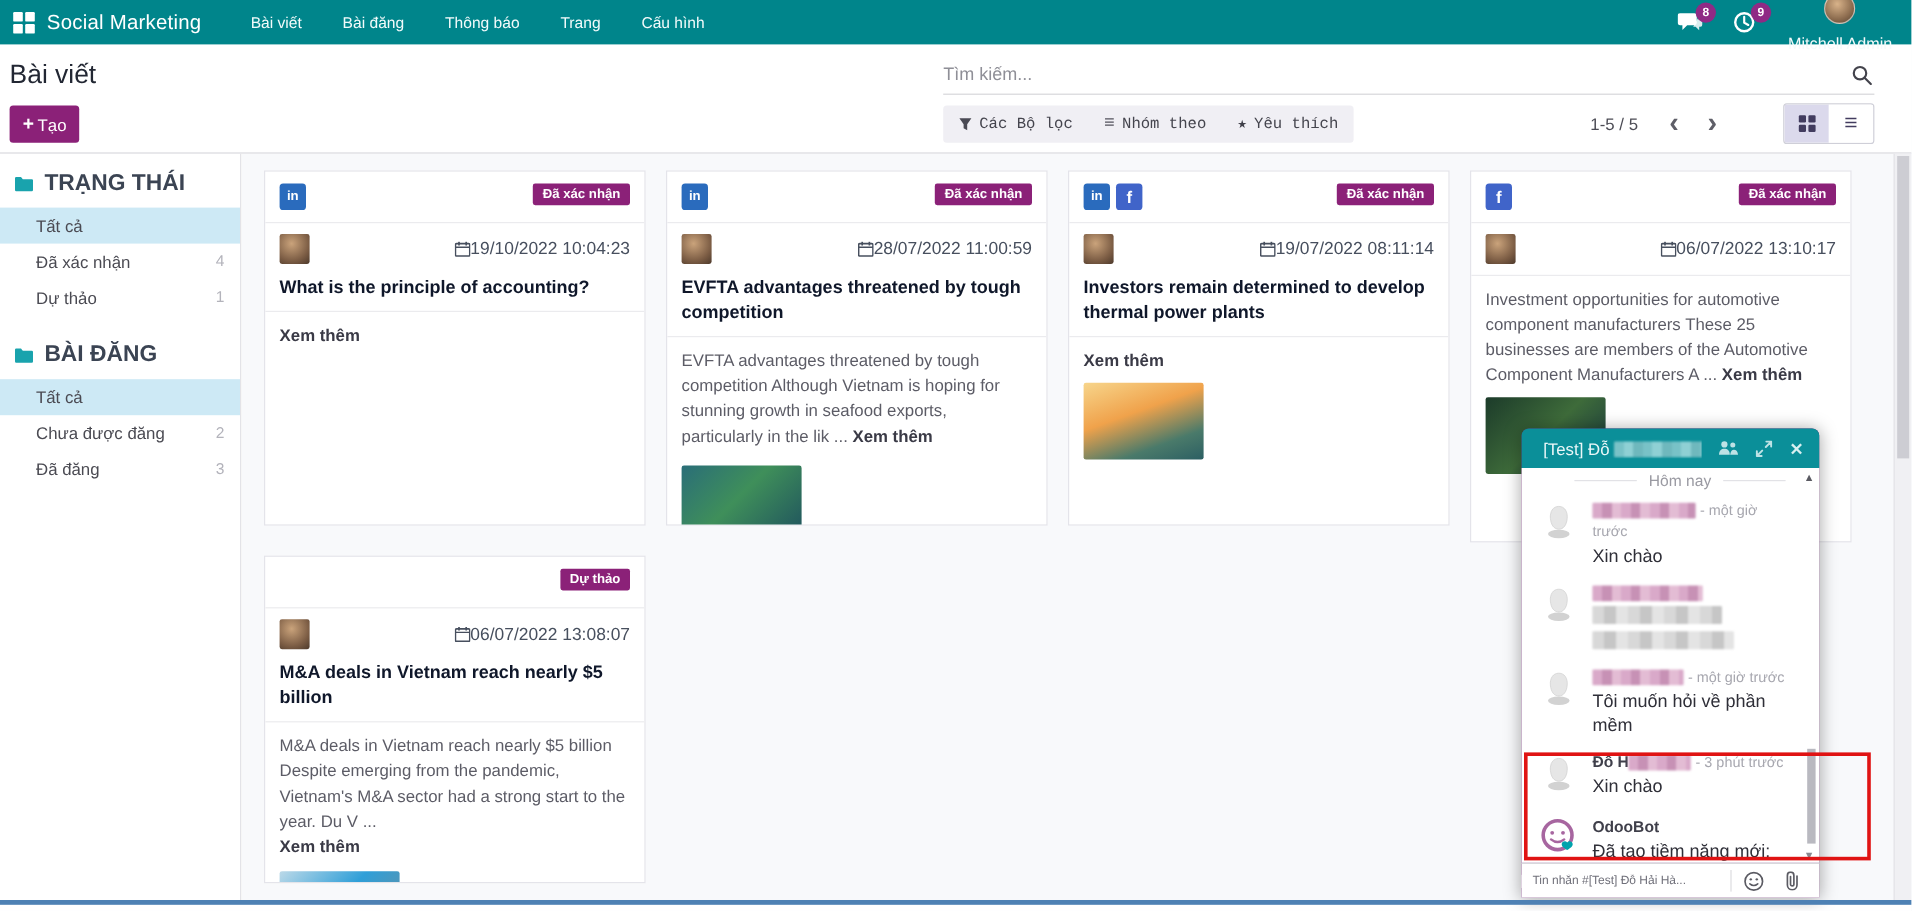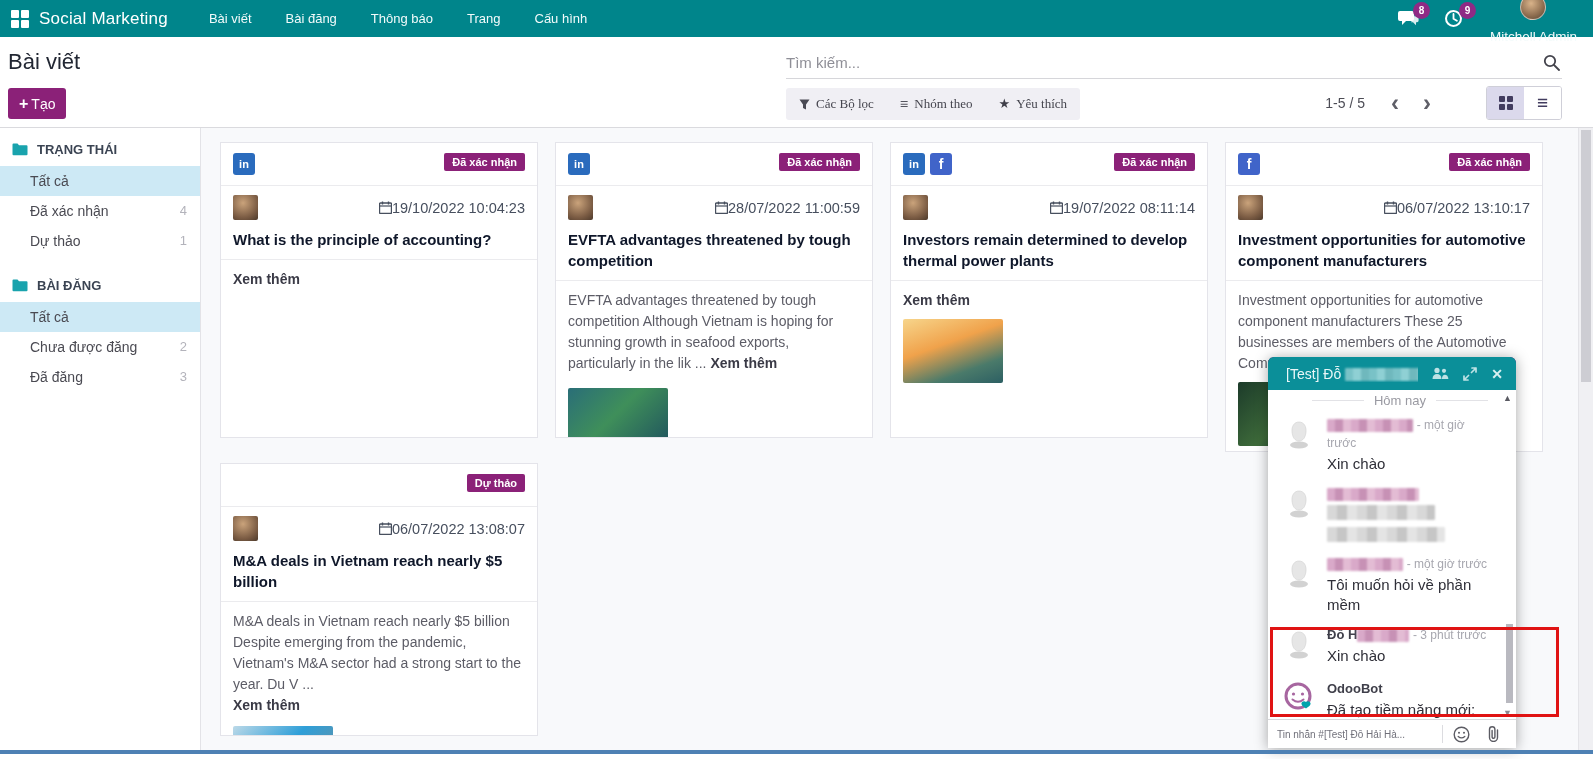--- a/index.html
+++ b/index.html
@@ -39,41 +39,41 @@
   .create-btn .plus { font-size:16px; font-weight:bold; }
   .search-wrap { position:absolute; left:786px; top:10px; width:776px; height:32px;
     border-bottom:1px solid #d6d6da; }
   .search-wrap input { width:94%; height:30px; border:none; outline:none; font-size:15px;
     font-family:inherit; color:#333; background:transparent;}
   .search-wrap input::placeholder { color:#8f8f97; }
   .search-glyph { position:absolute; right:2px; top:7px; }
   .filter-bar { position:absolute; left:786px; top:51px; display:flex;
     background:#f0eff4; border-radius:3px; }
   .fbtn { display:flex; align-items:center; gap:6px; padding:8px 13px; font-size:13px;
-    color:#45454e; cursor:pointer; background:transparent; border:none; font-family:Liberation Serif, serif;}
+    color:#45454e; cursor:pointer; background:transparent; border:none; font-family:Liberation Mono, monospace;}
   .fbtn .star { color:#3f3f49; font-size:13px; }
   .fbtn .bars { font-size:15px; font-weight:bold; color:#55555e; line-height:10px;}
   .pager { position:absolute; right:160px; top:56px; display:flex; align-items:center; gap:24px;}
   .pager-txt { font-size:14px; color:#4c4c55; }
   .pg-arrow { font-size:24px; line-height:20px; color:#5f5f68; font-weight:bold; cursor:pointer;
     background:none; border:none; font-family:inherit; padding:0 2px;}
   .switcher { position:absolute; right:31px; top:49px; display:flex; border:1px solid #cfcfd8;
     border-radius:3px; overflow:hidden;}
   .sw-btn { width:37px; height:32px; background:#fff; border:none; cursor:pointer;
     display:flex; align-items:center; justify-content:center;}
   .sw-btn.active { background:#dbd9ec; }
   .kanban-glyph { display:grid; grid-template-columns:6px 6px; grid-template-rows:6px 6px; gap:2px;}
   .kanban-glyph span { background:#423c5f; border-radius:1px;}
   .list-glyph { font-size:19px; color:#423c5f; font-weight:bold; line-height:14px;}
 
   
   .sidebar { position:absolute; top:128px; left:0; width:201px; bottom:9px; background:#fff;
     border-right:1px solid #e3e3e7; z-index:4;}
   .section-head { display:flex; align-items:center; gap:9px; padding:14px 12px 9px 12px;
-    font-size:13px; font-weight:bold; color:#3b4453; cursor:pointer;}
+    font-size:19px; font-weight:bold; color:#3b4453; cursor:pointer;}
   .side-item { position:relative; padding:7px 14px 7px 30px; font-size:14px; color:#4a4a52;
     cursor:pointer;}
   .side-item.active { background:#cde9f5; }
   .side-item .count { position:absolute; right:13px; top:7px; color:#b3b3bb; font-size:13px;}
 
   
   .content { position:absolute; top:128px; left:201px; right:0; bottom:9px; background:#f8f9fb; }
   .pagebar { position:absolute; top:128px; right:0; width:15px; bottom:9px; background:#f0f0f3;
     border-left:1px solid #e4e4e8; z-index:6; cursor:pointer;}
   .pagebar .pthumb { position:absolute; top:2px; left:2px; right:2px; height:252px;
@@ -375,21 +375,20 @@
     <div class="avatar-sm"></div>
     <div class="date">
       <svg width="13" height="13" viewBox="0 0 13 13">
           <rect x="0.5" y="2" width="12" height="10.5" rx="1" fill="none" stroke="#474f5e" stroke-width="1.4"></rect>
           <path d="M0.5 5 h12" stroke="#474f5e" stroke-width="1.2"></path>
           <path d="M3.5 0.5 v3 M9.5 0.5 v3" stroke="#474f5e" stroke-width="1.4"></path>
         </svg>
       <span>06/07/2022 13:10:17</span>
     </div>
   </div>
-  <div class="card-title">Investment opportunities for automotive component manufacturers</div>
   <hr>
   <div class="card-body"><span>Investment opportunities for automotive component manufacturers These 25 businesses are members of the Automotive Component Manufacturers A ...</span>
     <span class="more">Xem thêm</span>
   </div>
   <div class="thumb auto" style="margin-top:8px;"></div>
 </div>
 
 <div class="card" style="left:220px; top:463px; height:273px;">
   <div class="card-top">
     <div class="platforms"></div>

